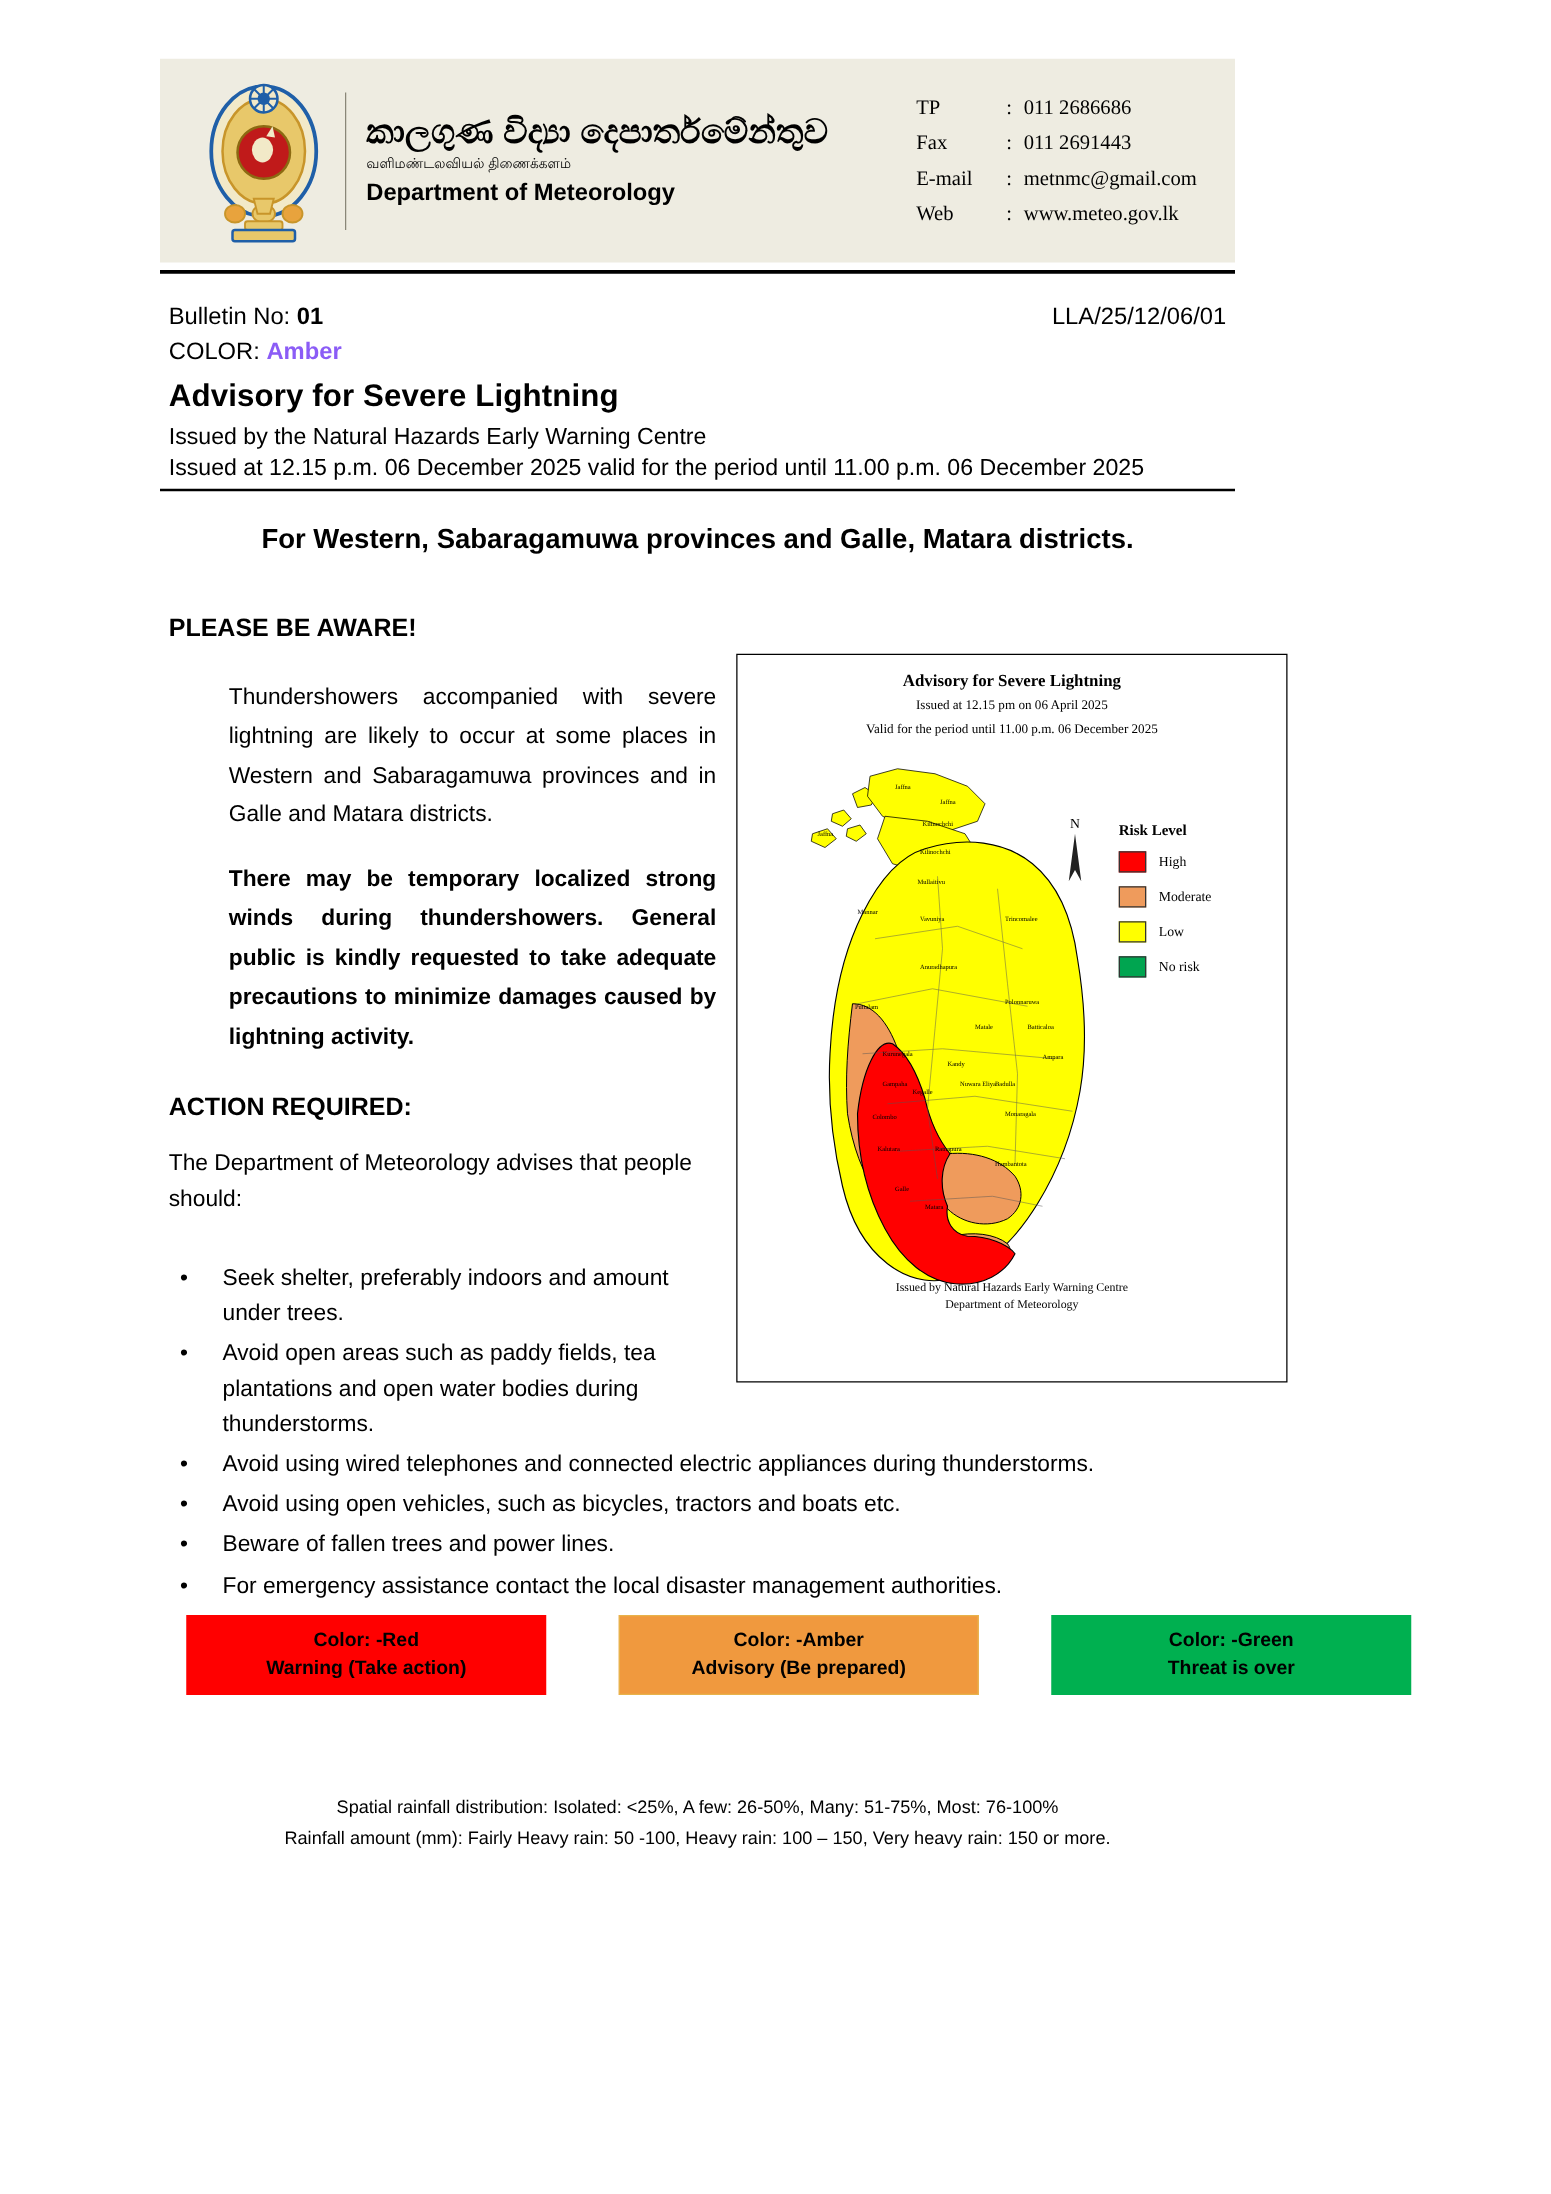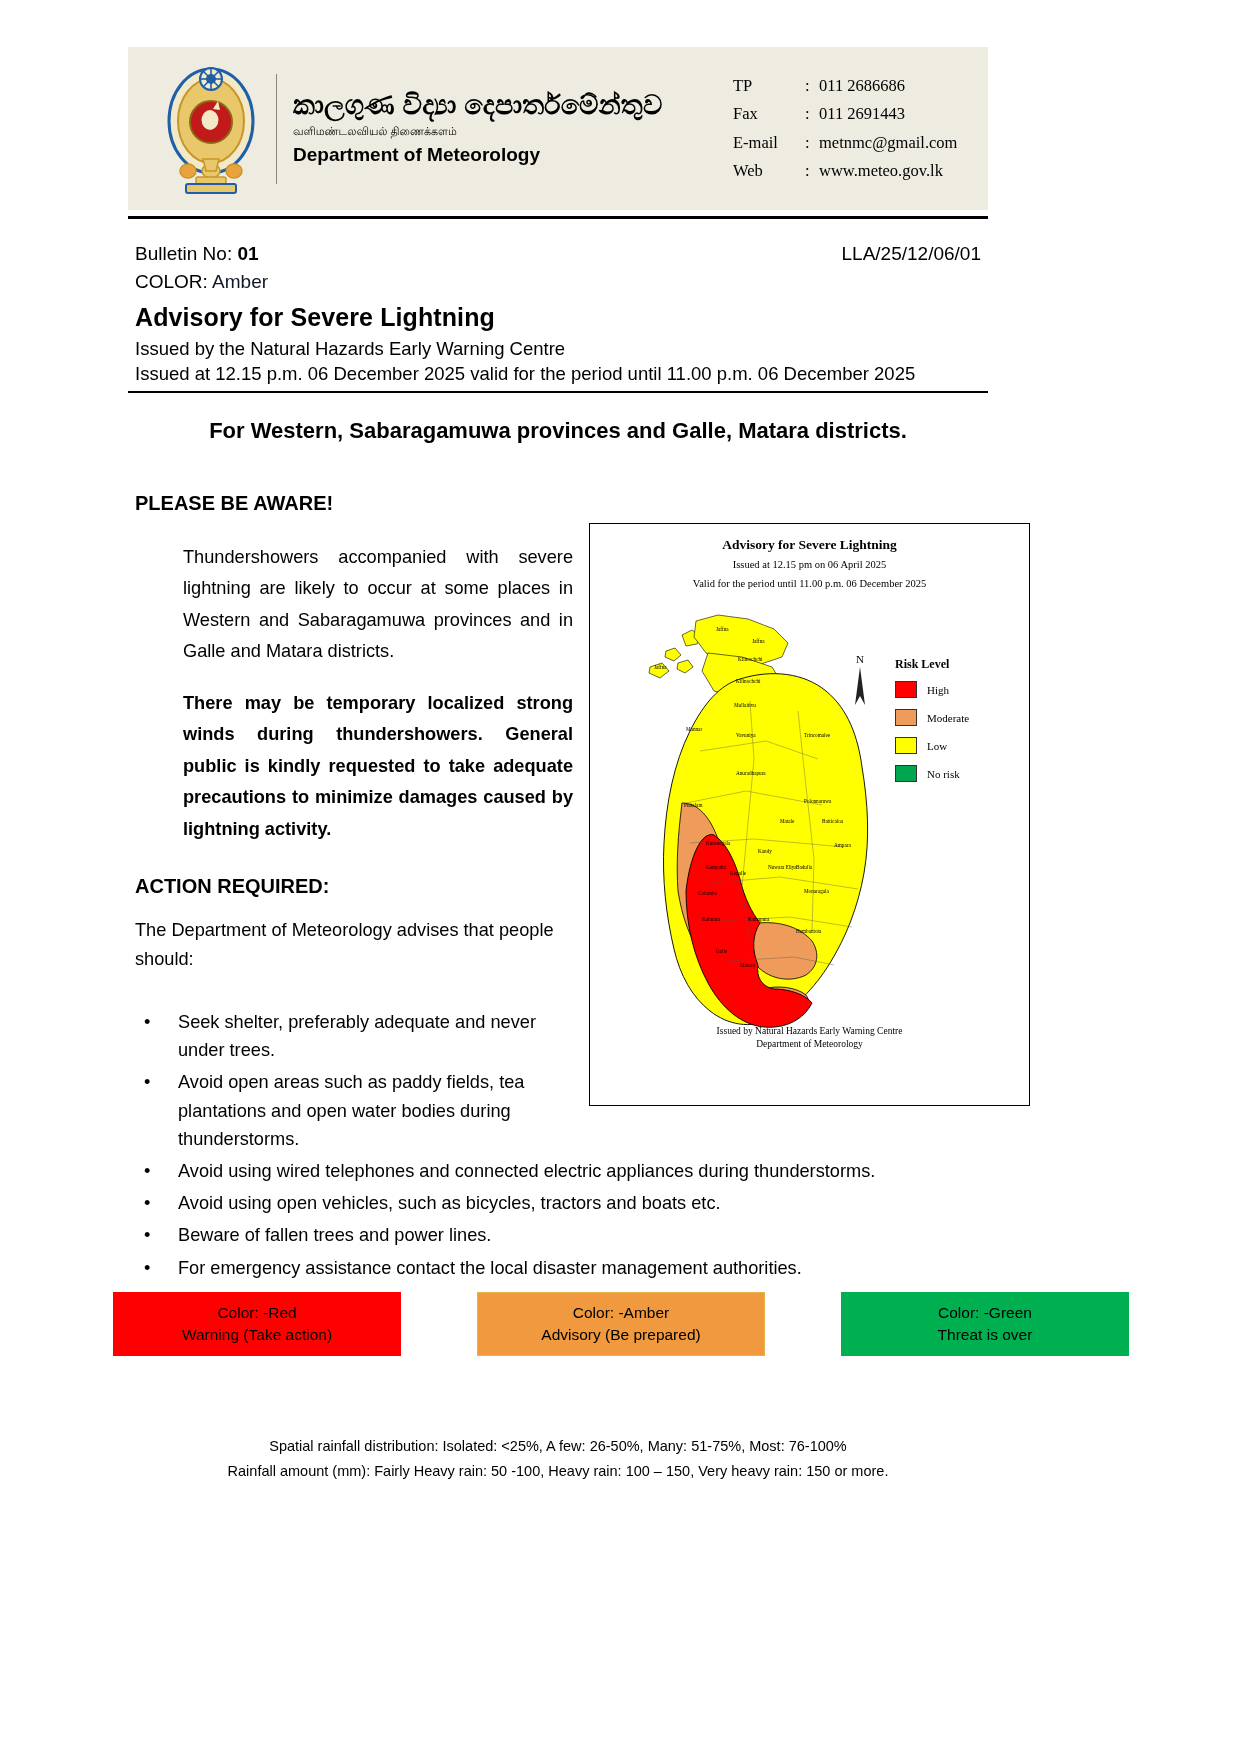--- a/index.html
+++ b/index.html
@@ -50,21 +50,21 @@
   .contact .v{flex:1;}
   .hdr-rule{
     position:absolute;left:128px;top:216px;width:860px;height:0;
     border-top:3px solid #000;
   }
   
   .meta{position:absolute;left:135px;top:243px;width:846px;}
   .meta-line1{display:flex;justify-content:space-between;font-size:19px;}
   .meta-line1 .ref{font-size:19px;}
   .meta .color-line{font-size:19px;margin-top:6px;}
-  .amber-word{color:#0f172a;font-weight:normal;}
+  .amber-word{color:#8b5cf6;font-weight:bold;}
   .title{
     font-size:25px;font-weight:bold;margin-top:10px;letter-spacing:.1px;
   }
   .sub1{font-size:18.5px;margin-top:6px;}
   .sub2{font-size:18.5px;margin-top:3px;}
   .meta-rule{
     position:absolute;left:128px;top:391px;width:860px;height:0;
     border-top:2.5px solid #000;
   }
   
@@ -123,21 +123,21 @@
   .bullet .btxt{flex:1;}
   .bullet.narrow .btxt{max-width:400px;}
   
   .banners{
     position:absolute;left:113px;top:1292px;width:1016px;height:64px;
     display:flex;justify-content:space-between;
   }
   .banner{
     width:288px;height:64px;box-sizing:border-box;
     display:flex;flex-direction:column;align-items:center;justify-content:center;
-    font-size:15.5px;font-weight:normal;line-height:1.45;
+    font-size:15.5px;font-weight:bold;line-height:1.45;margin-left:36px;
   }
   .banner.red{background:#ff0000;color:#000;}
   .banner.amber{background:#f0993e;color:#000;border:1.5px solid #e8b24a;}
   .banner.green{background:#00b050;color:#000000;}
   
   .footer{
     position:absolute;left:128px;top:1434px;width:860px;text-align:center;
     font-size:14.5px;line-height:1.75;
   }
 </style>
@@ -353,21 +353,21 @@
       <div class="map-footer">
         <div>Issued by Natural Hazards Early Warning Centre</div>
         <div>Department of Meteorology</div>
       </div>
     </div>
   </div>
 
   <div class="bullets">
     <div class="bullet narrow">
       <span class="dot">•</span>
-      <span class="btxt">Seek shelter, preferably adequate and never under trees.</span>
+      <span class="btxt">Seek shelter, preferably indoors and amount under trees.</span>
     </div>
     <div class="bullet narrow">
       <span class="dot">•</span>
       <span class="btxt">Avoid open areas such as paddy fields, tea plantations and open water bodies during thunderstorms.</span>
     </div>
     <div class="bullet">
       <span class="dot">•</span>
       <span class="btxt">Avoid using wired telephones and connected electric appliances during thunderstorms.</span>
     </div>
     <div class="bullet">

